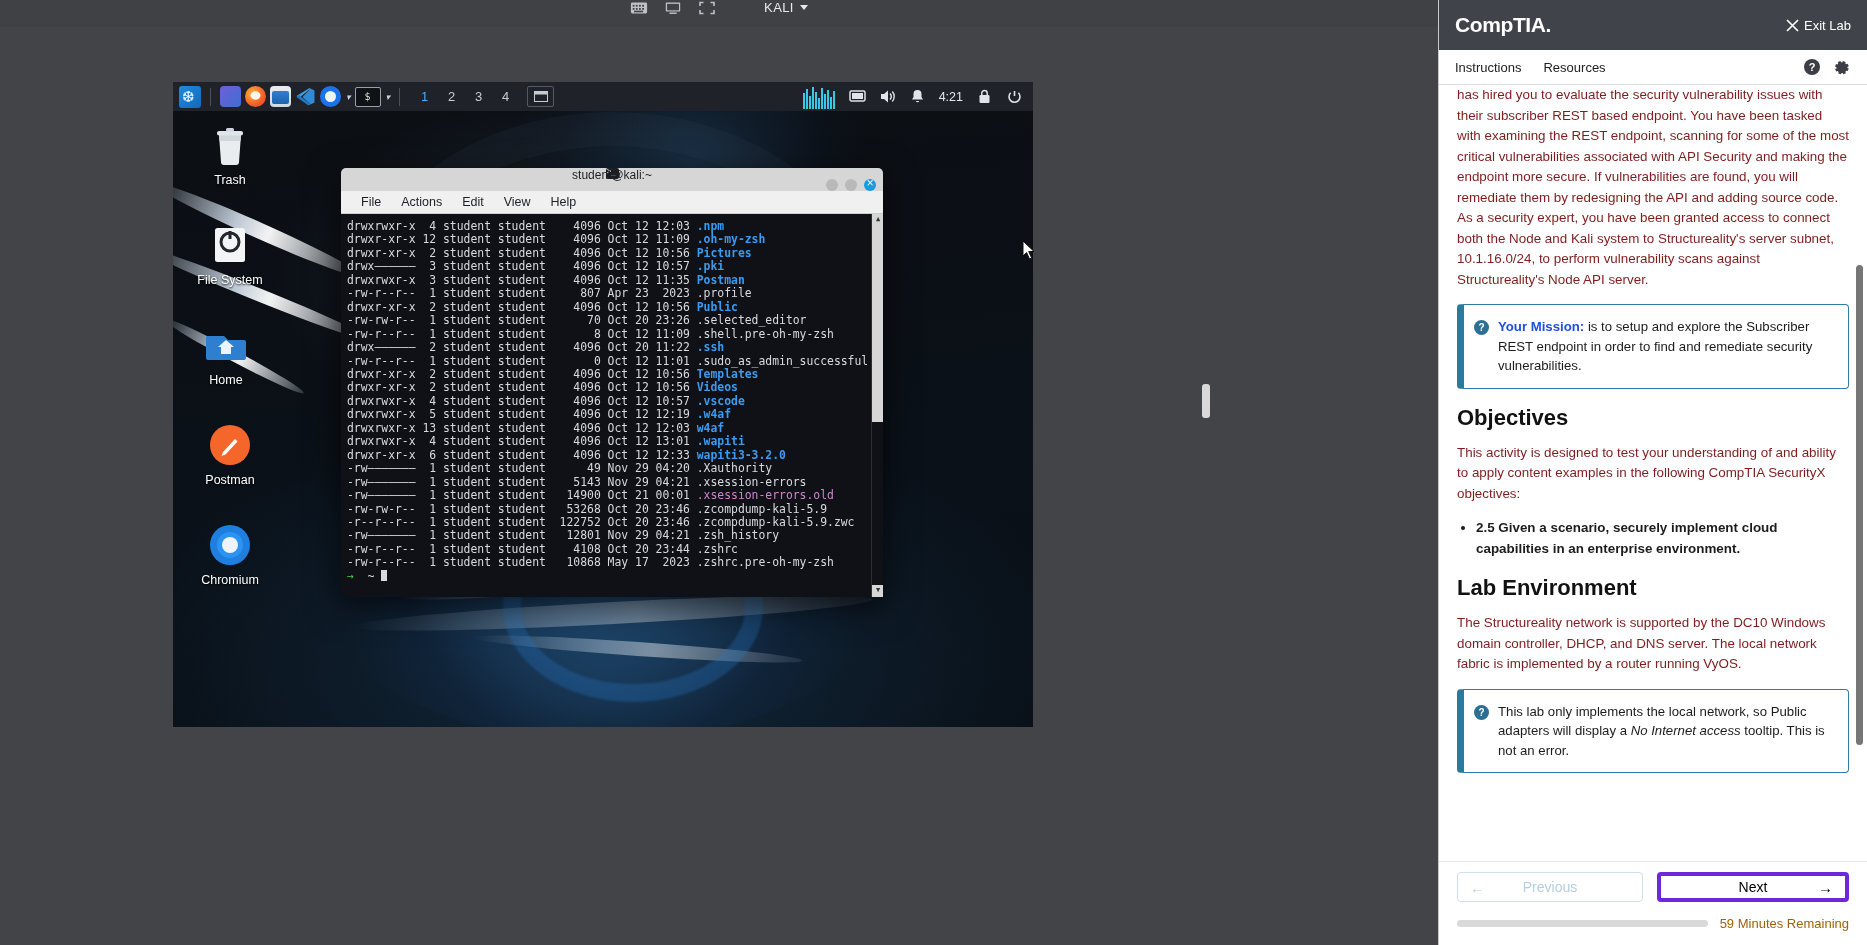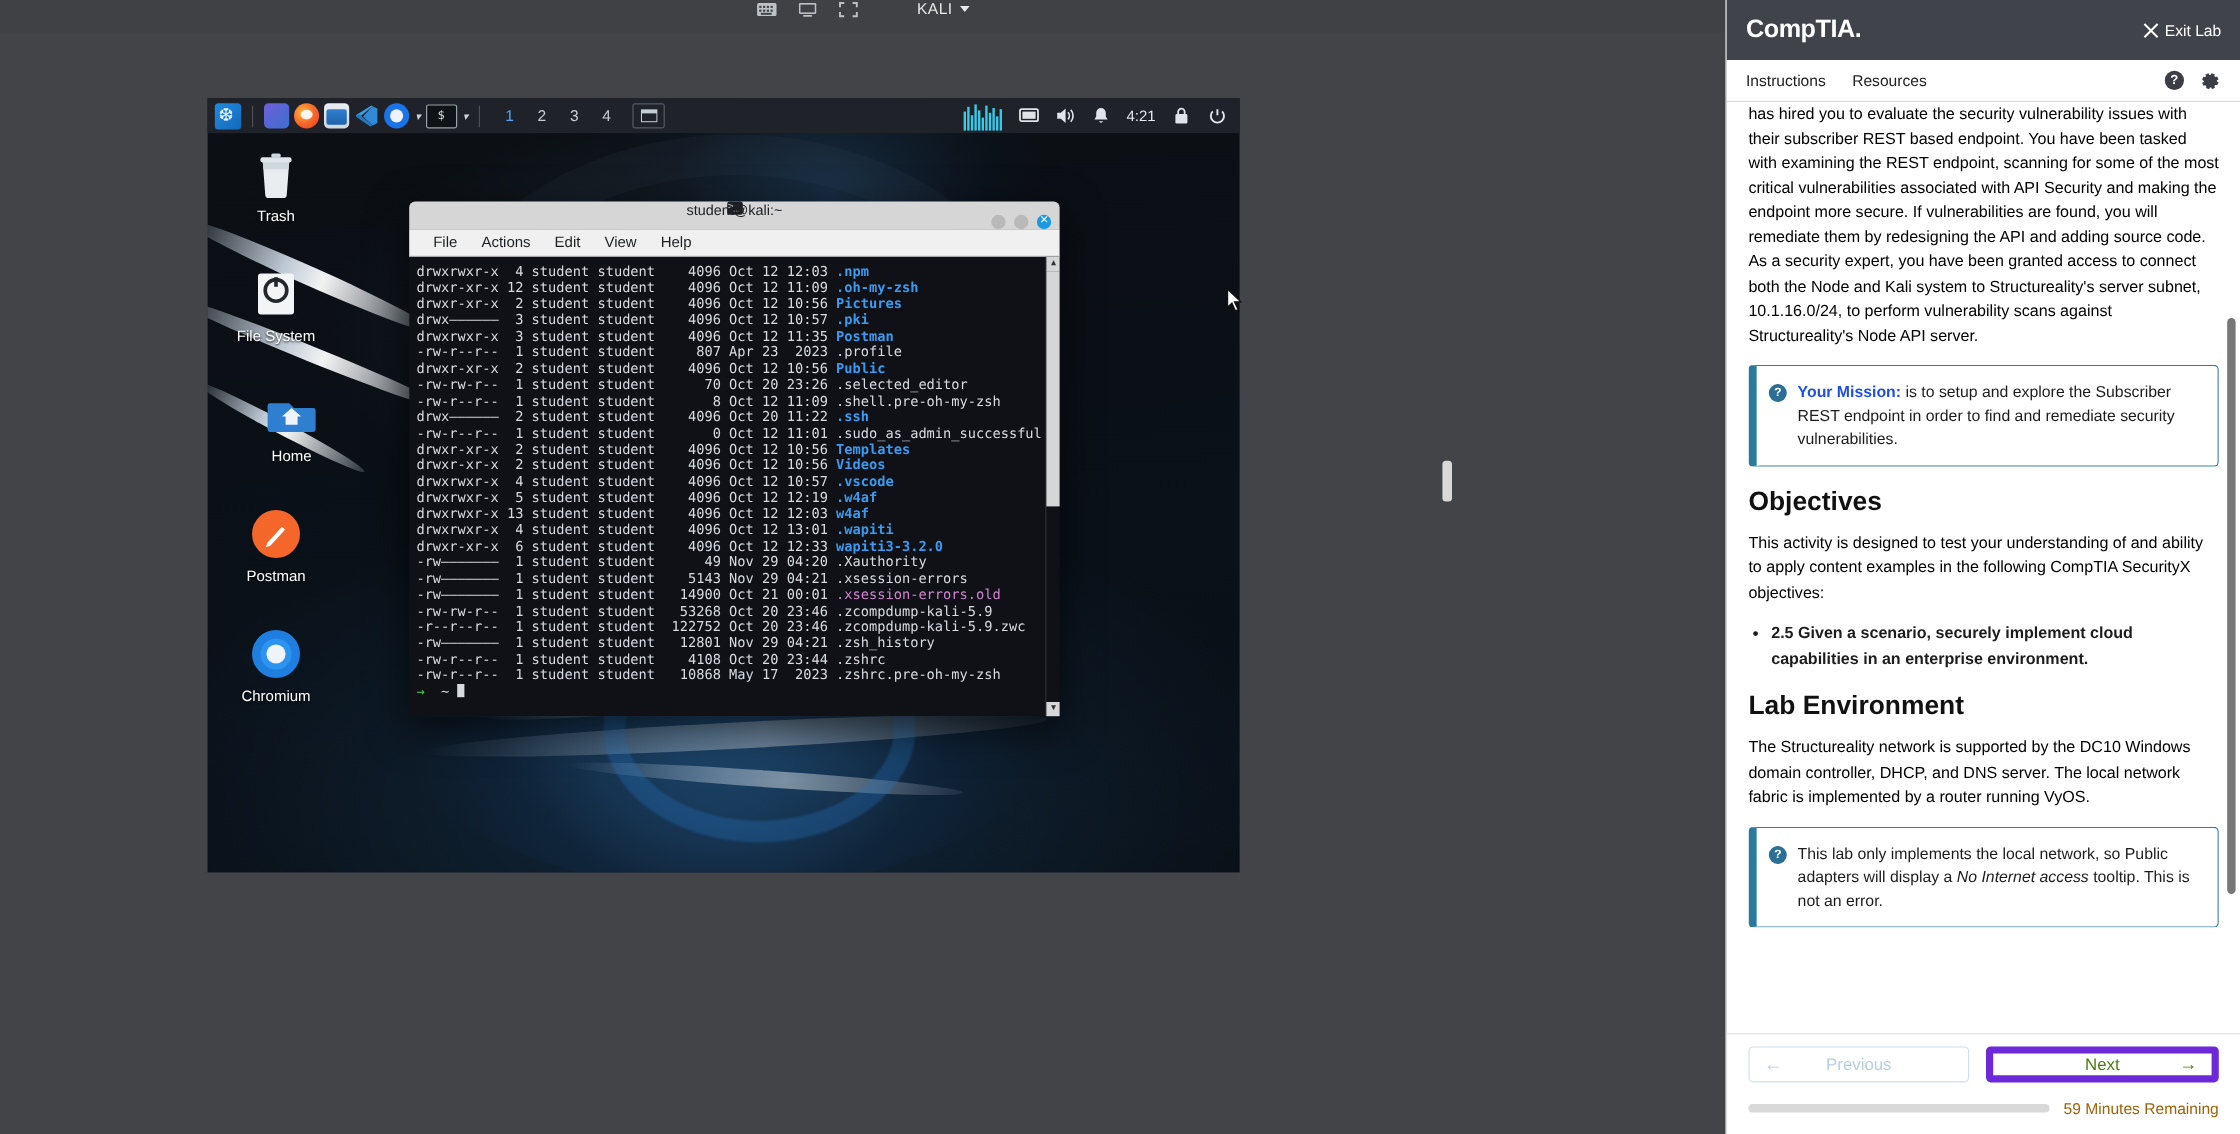--- a/index.html
+++ b/index.html
@@ -118,39 +118,39 @@
   .comptia-logo { color: #fff; font-size: 21px; font-weight: bold; letter-spacing: -.4px; }
   .exit-lab { margin-left: auto; color: #fff; font-size: 13px; display: flex; align-items: center; gap: 5px; }
   .side-tabs { height: 35px; display: flex; align-items: center; padding: 0 16px; border-bottom: 1px solid #dcdcdc; gap: 22px; }
   .side-tabs .tab { font-size: 13px; color: #222; }
   .side-tabs .icons { margin-left: auto; display: flex; align-items: center; gap: 14px; }
   .circ-icon { width: 16px; height: 16px; border-radius: 50%; background: #3b3f45; color: #fff; font-size: 11px;
                display:flex; align-items:center; justify-content:center; font-weight: bold; }
   .gear-icon { width: 17px; height: 17px; display: block; }
 
   .side-body { flex: 1; overflow: hidden; padding: 0 18px 0 18px; position: relative; }
-  .side-body p { font-size: 13.4px; line-height: 20.5px; color: #000000; margin-bottom: 14px; }
+  .side-body p { font-size: 13.4px; line-height: 20.5px; color: #7f1d1d; margin-bottom: 14px; }
   .side-body h2 { font-size: 22px; font-weight: bold; color: #111; margin: 16px 0 12px; }
   .callout { border: 1px solid #2e7ba6; border-left: 7px solid #2b7a9e; border-radius: 4px;
              padding: 12px 14px 12px 10px; margin: 6px 0 16px; display: flex; gap: 9px; }
   .callout .q { flex: 0 0 auto; width: 15px; height: 15px; border-radius: 50%; background: #2c6f94; color: #fff;
                 font-size: 10px; font-weight: bold; display:flex; align-items:center; justify-content:center; margin-top: 3px; }
   .callout .ctext { font-size: 13.2px; line-height: 19.5px; color: #1c1c1c; }
   .mission-label { color: #1f4fe0; font-weight: bold; }
   .side-body ul { margin: 0 0 14px 0; padding-left: 19px; font-weight: bold; }
   .side-body li { font-size: 13.4px; line-height: 20.5px; color: #1c1c1c; }
   .scroll-track { position: absolute; right: 4px; top: 0; width: 7px; height: 100%; }
   .scroll-thumb { position: absolute; right: 0; top: 180px; width: 7px; height: 480px; background: #767676; border-radius: 4px; }
 
   .side-foot { padding: 10px 18px 14px; border-top: 1px solid #e4e4e4; background: #fff; }
   .nav-row { display: flex; gap: 14px; }
   .nav-btn { flex: 1; height: 30px; border-radius: 4px; display: flex; align-items: center; justify-content: center;
              position: relative; font-size: 14px; }
   .nav-prev { border: 1px solid #cfe0ea; color: #b5cfdf; }
-  .nav-next { border: 6px solid #6d28d9; color: #4d7c0f; }
+  .nav-next { border: 4px solid #6d28d9; color: #000000; }
   .nav-btn .arr { position: absolute; font-size: 15px; }
   .nav-prev .arr { left: 12px; }
   .nav-next .arr { right: 12px; }
   .prog-row { display: flex; align-items: center; gap: 12px; margin-top: 14px; }
   .prog-bar { flex: 1; height: 7px; border-radius: 4px; background: #d9d9d9; }
   .prog-txt { font-size: 13px; color: #a16207; white-space: nowrap; }
 
   .handle { position: absolute; left: 1202px; top: 384px; width: 8px; height: 34px; background: #d9d9d9;
             border-radius: 3px; z-index: 50; }
 </style>
@@ -224,21 +224,21 @@
       <span class="glyph">
         <svg viewBox="0 0 46 46" width="46" height="46">
           <rect x="8" y="6" width="30" height="34" rx="2.5" fill="#f2f4f6"></rect>
           <circle cx="23" cy="20" r="9" fill="none" stroke="#23272c" stroke-width="3"></circle>
           <rect x="21.5" y="9" width="3" height="8" fill="#23272c"></rect>
         </svg>
       </span>
       <span class="lbl">File System</span>
     </div>
 
-    <div class="dicon" style="left:189px; top:322px;">
+    <div class="dicon" style="left:172px; top:322px;">
       <span class="glyph">
         <svg viewBox="0 0 46 46" width="46" height="46">
           <path d="M5 14h16l4 4h16a2 2 0 0 1 2 2v16a2 2 0 0 1-2 2H5a2 2 0 0 1-2-2V16a2 2 0 0 1 2-2z" fill="#2f7fd1"></path>
           <path d="M23 18l8 7h-3v7h-10v-7h-3z" fill="#eef4fa"></path>
         </svg>
       </span>
       <span class="lbl">Home</span>
     </div>
 
     <div class="dicon" style="left:176px; top:422px;">

